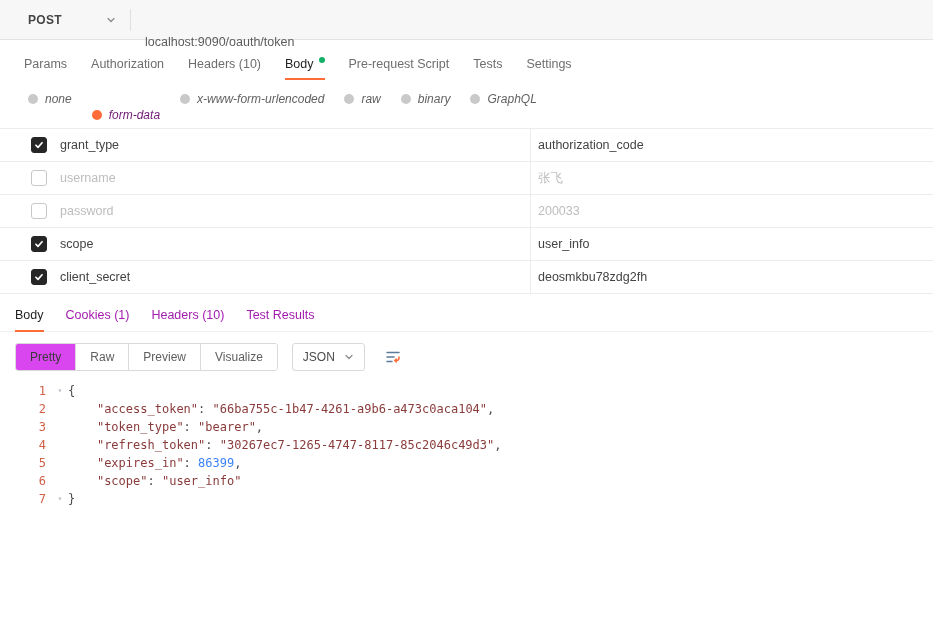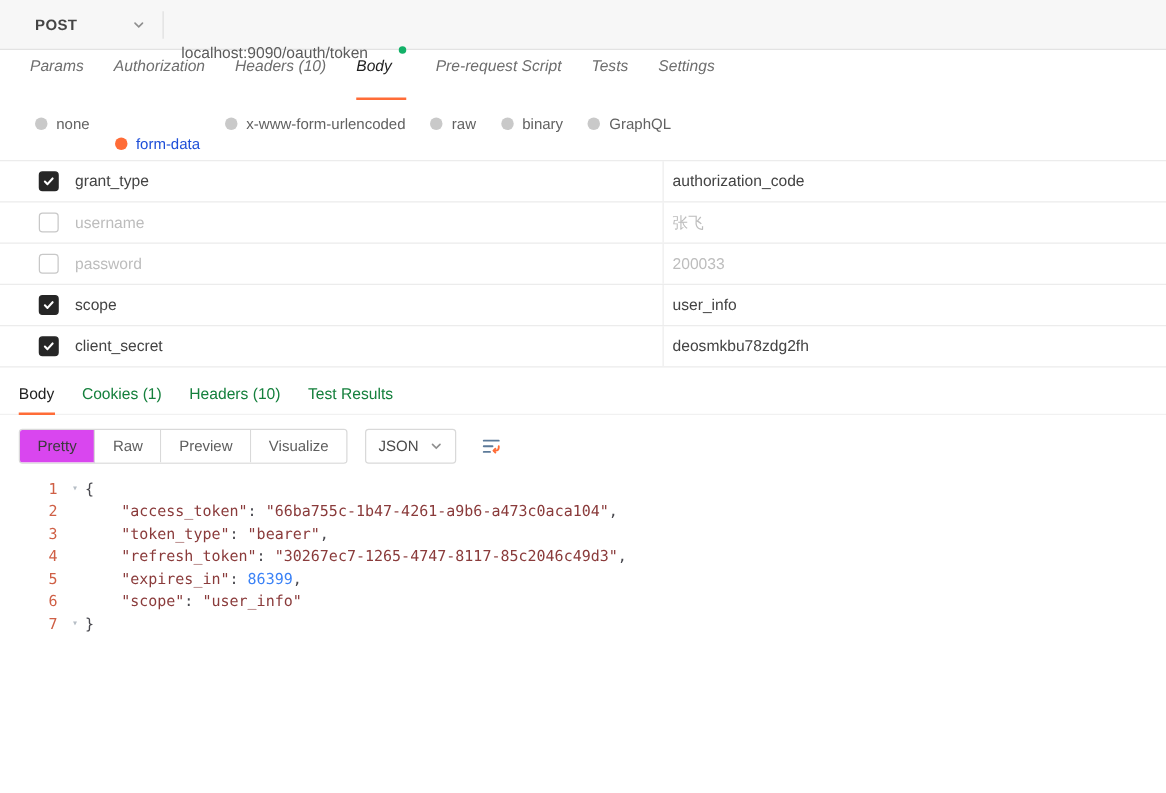--- a/index.html
+++ b/index.html
@@ -8,45 +8,45 @@
 
   
   .url-bar { height:40px; background:#f7f7f7; border-bottom:1px solid #e3e3e3; display:flex; align-items:center; }
   .method { width:130px; height:100%; display:flex; align-items:center; justify-content:space-between; padding:0 14px 0 28px; cursor:pointer;gap:24px; }
   .method-label { font-size:12px; font-weight:700; color:#454545; letter-spacing:.3px; }
   .vdiv { width:1px; height:22px; background:#e0e0e0; }
   .url-input { flex:1; height:100%; border:none; background:transparent; outline:none; padding-left:14px; font-size:12.5px; color:#5c5c5c; font-family:"Liberation Sans", sans-serif;margin-top:44px; }
 
   
   .req-tabs { display:flex; align-items:stretch; margin-top:6px; height:36px; padding-left:24px; }
-  .rtab { display:flex; align-items:flex-start; gap:5px; margin-right:24px; font-size:12.5px; color:#6e6e6e; position:relative; cursor:pointer;font-style:italic; }
+  .rtab { display:flex; align-items:center; gap:5px; margin-right:24px; font-size:12.5px; color:#6e6e6e; position:relative; cursor:pointer; }
   .rtab.active { color:#1f1f1f; }
   .rtab.active::after { content:""; position:absolute; left:0; right:0; bottom:2px; height:2px; background:#ff6c37; }
   .green-dot { width:6px; height:6px; border-radius:50%; background:#13b168; margin-top:-9px; }
 
   
-  .modes { display:flex; align-items:center; height:34px; padding-left:28px; gap:20px; }
+  .modes { display:flex; align-items:center; height:34px; padding-left:28px; gap:20px;font-style:italic; }
   .mode { display:flex; align-items:center; gap:7px; font-size:12px; color:#616161; cursor:pointer; }
-  .mode.selected { color:#1d4ed8;margin-top:31px; }
+  .mode.selected { color:#701a75;margin-top:31px; }
   .radio { width:10px; height:10px; border-radius:50%; background:#c9c9c9; }
   .mode.selected .radio { background:#ff6c37; }
 
   
   .form-table { margin-top:12px; border-top:1px solid #ececec; }
   .form-row { display:flex; align-items:stretch; height:33px; border-bottom:1px solid #ececec; font-size:12.5px; color:#434343; }
   .cell-check { flex:0 0 60px; display:flex; align-items:center; padding-left:31px; }
   .checkbox { width:16px; height:16px; border:1px solid #c8c8c8; border-radius:3px; background:#fff; display:flex; align-items:center; justify-content:center; cursor:pointer; }
   .checkbox.checked { background:#262626; border-color:#262626; }
   .cell-key { flex:0 0 470px; display:flex; align-items:center; }
   .cell-value { flex:1; display:flex; align-items:center; border-left:1px solid #ededed; padding-left:7px; }
   .form-row.off .cell-key, .form-row.off .cell-value { color:#bdbdbd; }
 
   
   .resp-tabs { display:flex; align-items:stretch; height:34px; margin-top:4px; padding-left:15px; border-bottom:1px solid #f1f1f1; }
-  .resptab { display:flex; align-items:center; margin-right:22px; font-size:12.5px; color:#15803d; position:relative; cursor:pointer; }
+  .resptab { display:flex; align-items:center; margin-right:22px; font-size:12.5px; color:#a21caf; position:relative; cursor:pointer; }
   .resptab.active { color:#1f1f1f; }
   .resptab.active::after { content:""; position:absolute; left:0; right:0; bottom:-1px; height:2px; background:#ff6c37; }
 
   
   .view-bar { display:flex; align-items:center; margin-top:10px; padding-left:15px; height:30px; }
   .segmented { display:flex; height:28px; border:1px solid #d9d9d9; border-radius:3px; overflow:hidden; }
   .seg { display:flex; align-items:center; padding:0 14px; font-size:12px; color:#5e5e5e; border-right:1px solid #d9d9d9; background:#fff; cursor:pointer; }
   .seg:last-child { border-right:none; }
   .seg.active { background:#d946ef; color:#3a3a3a; }
   .json-dd { margin-left:14px; height:28px; border:1px solid #d9d9d9; border-radius:3px; display:flex; align-items:center; gap:9px; padding:0 10px; font-size:12px; color:#4a4a4a; cursor:pointer; }

